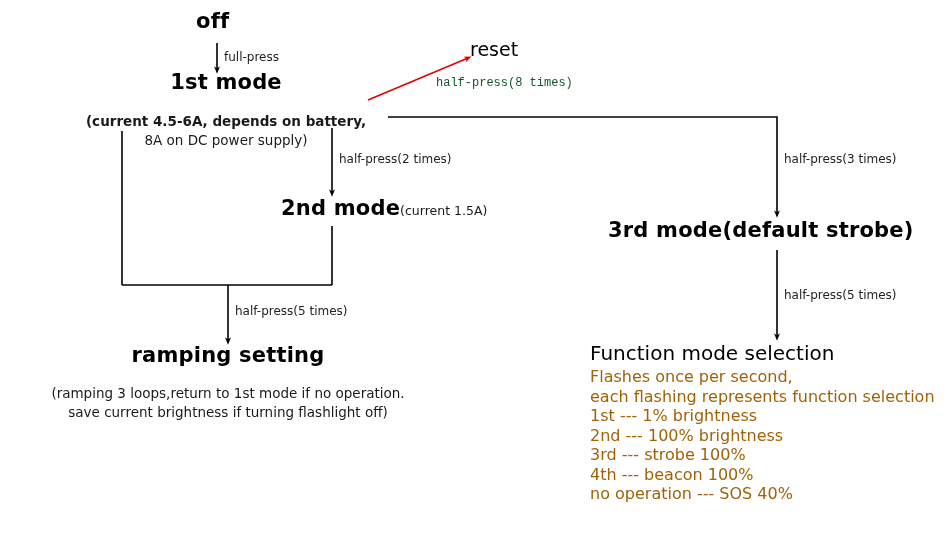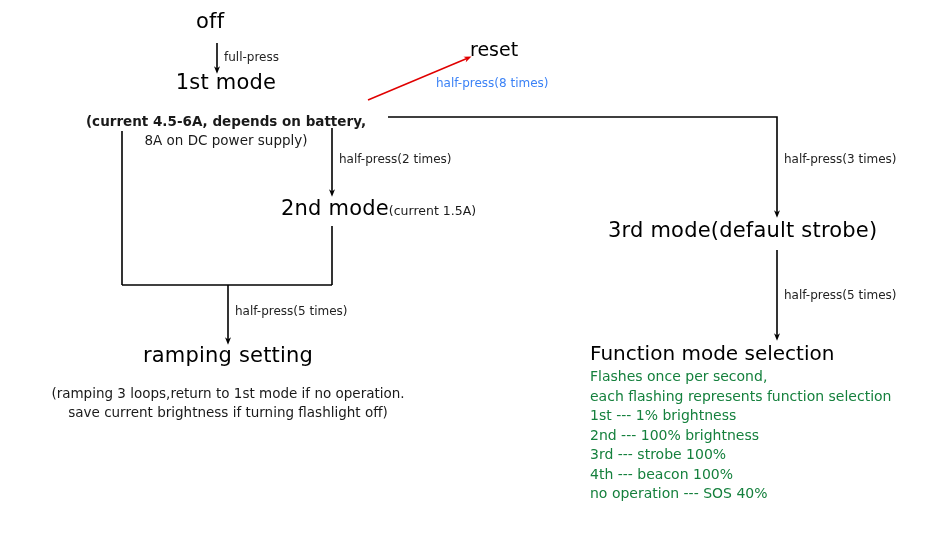--- a/index.html
+++ b/index.html
@@ -23,21 +23,21 @@
     width: 950px;
     height: 539px;
     pointer-events: none;
   }
   .node {
     position: absolute;
     white-space: nowrap;
   }
   .title {
     font-size: 21px;
-    font-weight: 400;
+    font-weight: 700;
     letter-spacing: 0.2px;
     color: #000000;
   }
   .sub {
     font-size: 13.5px;
     color: #1a1a1a;
     line-height: 19px;
   }
   .inline-sub {
     font-size: 12.5px;
@@ -48,29 +48,30 @@
     font-size: 12px;
     color: #222222;
     white-space: nowrap;
   }
   .red-title {
     font-size: 19px;
     color: #000000;
   }
   .red-label {
     font-size: 12px;
-    color: #3b82f6;
+    color: #14532d;
+    font-family: Liberation Mono, monospace;
   }
   .center {
     text-align: center;
   }
   .list {
-    font-size: 14px;
+    font-size: 16px;
     line-height: 19.5px;
-    color: #15803d;
+    color: #a16207;
   }
   .list div { white-space: nowrap; }
   .blk-title {
     font-size: 20px;
     color: #000000;
     margin-bottom: 2px;
   }
 </style>
 </head>
 <body>

